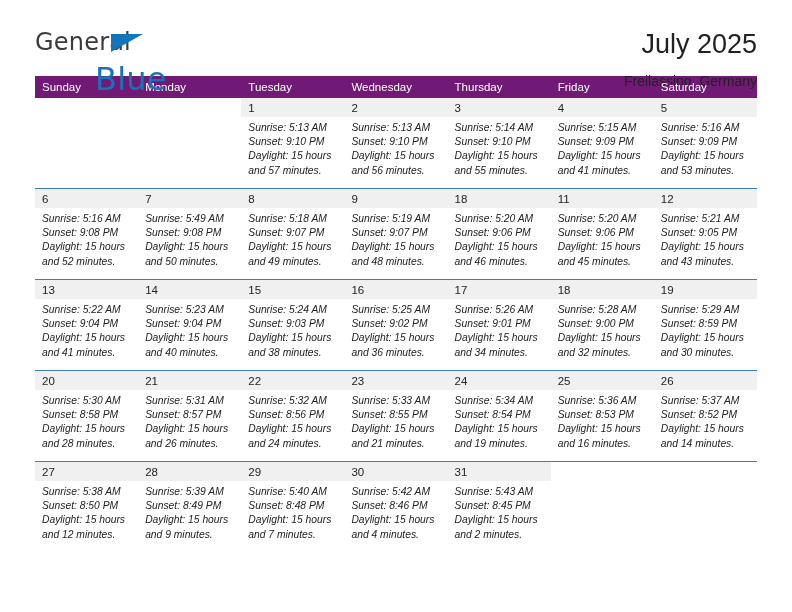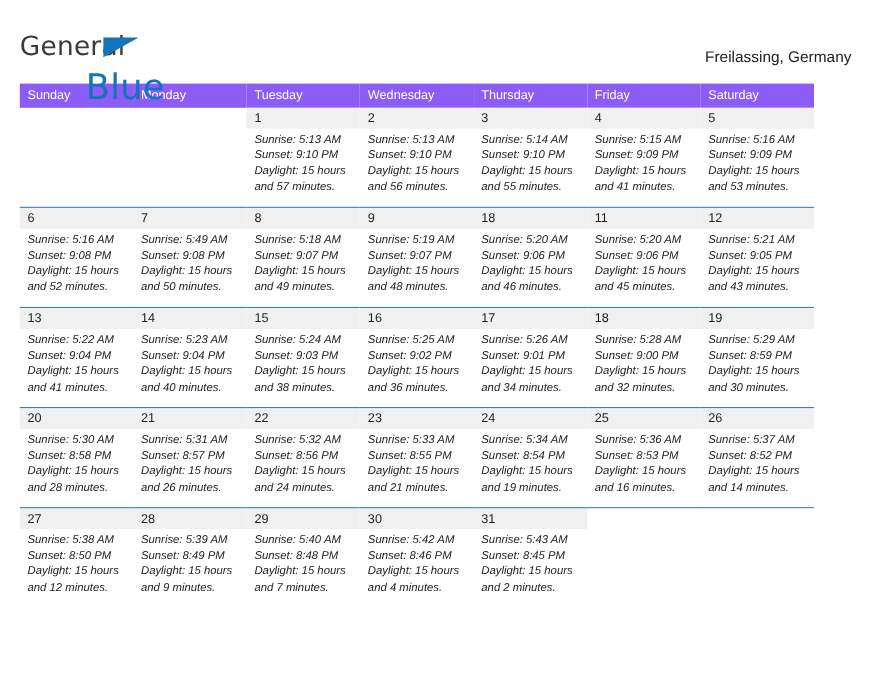--- a/index.html
+++ b/index.html
@@ -12,21 +12,21 @@
     background: #ffffff;
     font-family: "Liberation Sans", sans-serif;
     color: #222222;
     overflow: hidden;
   }
   .page {
     position: relative;
     width: 792px;
     height: 612px;
     box-sizing: border-box;
-    padding: 0 18px;
+    padding: 0 35px;
   }
 
   
   .header {
     display: flex;
     justify-content: space-between;
     align-items: flex-start;
     padding-top: 28px;
     height: 72px;
     box-sizing: border-box;
@@ -81,21 +81,21 @@
   }
 
   
   table.calendar {
     width: 722px;
     border-collapse: collapse;
     table-layout: fixed;
     margin-top: 4px;
   }
   table.calendar th {
-    background: #8b5cf6;
+    background: #701a75;
     color: #ffffff;
     font-size: 11.5px;
     font-weight: normal;
     text-align: left;
     padding: 5px 0 5px 7px;
     height: 19px;
     box-sizing: border-box;
   }
   table.calendar td {
     vertical-align: top;
@@ -137,20 +137,21 @@
 
 <div class="page">
 
   <div class="header">
     <div class="brand">
       <span class="brand-general">General</span>
       <span class="brand-triangle"></span>
       <span class="brand-blue">Blue</span>
     </div>
     <div class="title-block">
+      <div class="cal-title">July 2025</div>
       <div class="cal-subtitle">Freilassing, Germany</div>
     </div>
   </div>
 
   <table class="calendar">
     <thead>
       <tr>
         <th>Sunday</th>
         <th>Monday</th>
         <th>Tuesday</th>

